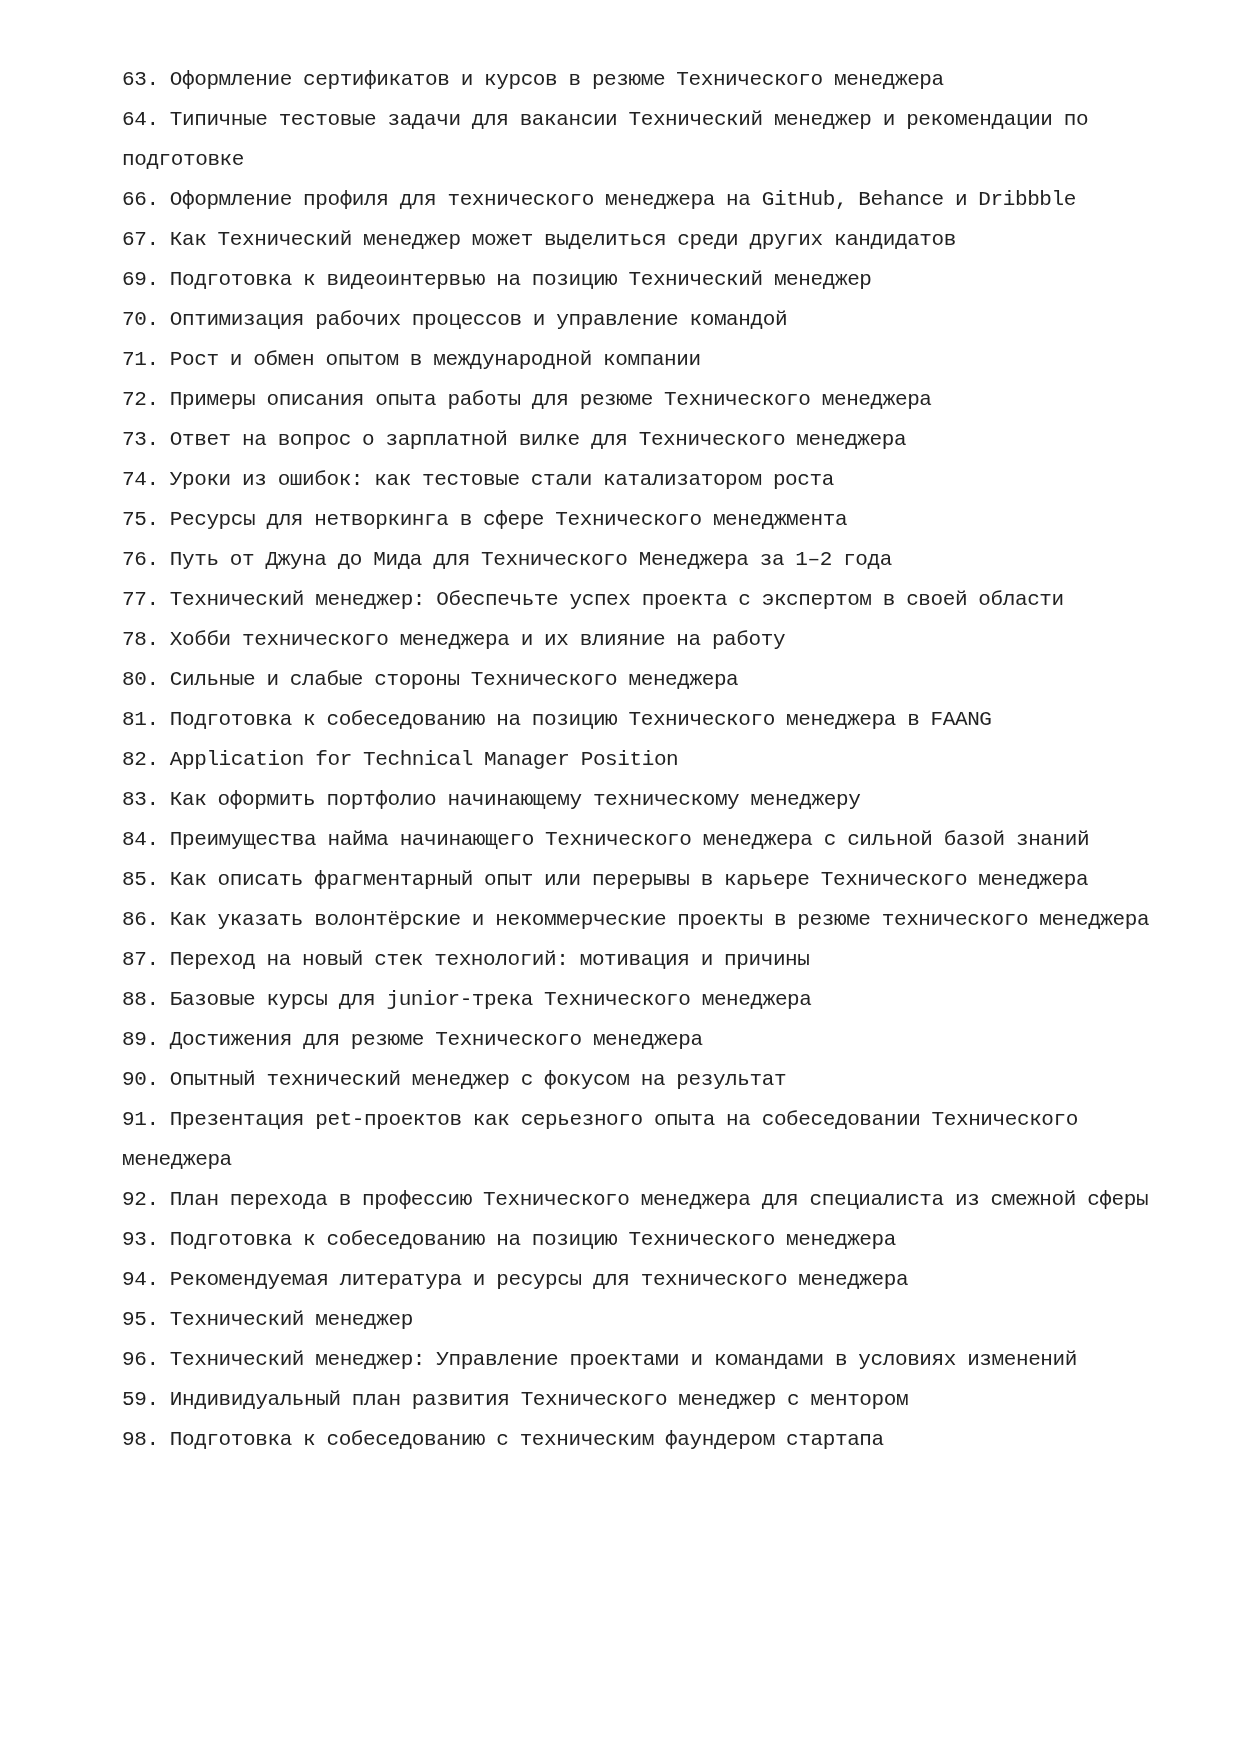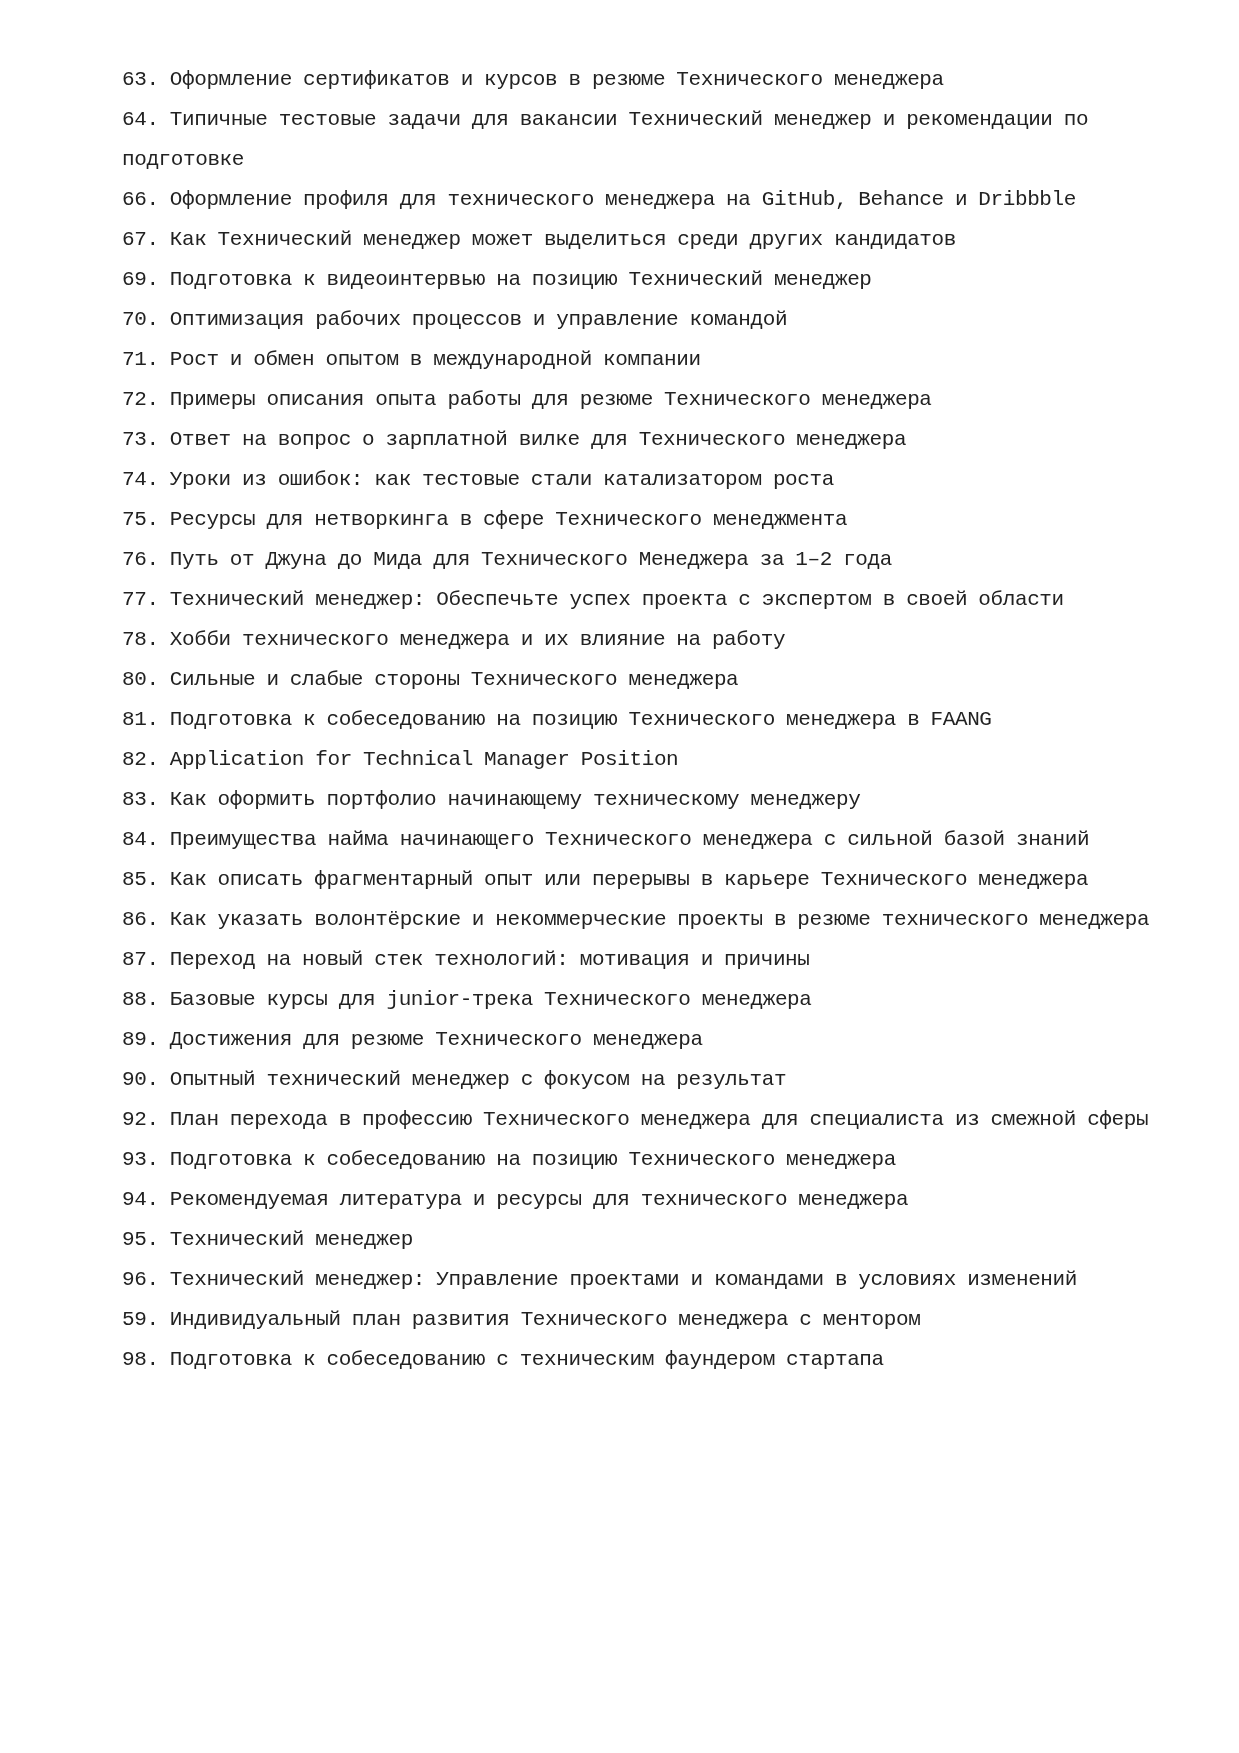--- a/index.html
+++ b/index.html
@@ -59,21 +59,22 @@
       <li><span>81.</span> <span>Подготовка к собеседованию на позицию Технического менеджера в FAANG</span></li>
       <li><span>82.</span> <span>Application for Technical Manager Position</span></li>
       <li><span>83.</span> <span>Как оформить портфолио начинающему техническому менеджеру</span></li>
       <li><span>84.</span> <span>Преимущества найма начинающего Технического менеджера с сильной базой знаний</span></li>
       <li><span>85.</span> <span>Как описать фрагментарный опыт или перерывы в карьере Технического менеджера</span></li>
       <li><span>86.</span> <span>Как указать волонтёрские и некоммерческие проекты в резюме технического менеджера</span></li>
       <li><span>87.</span> <span>Переход на новый стек технологий: мотивация и причины</span></li>
       <li><span>88.</span> <span>Базовые курсы для junior-трека Технического менеджера</span></li>
       <li><span>89.</span> <span>Достижения для резюме Технического менеджера</span></li>
       <li><span>90.</span> <span>Опытный технический менеджер с фокусом на результат</span></li>
+      <li><span>91.</span> <span>Презентация pet-проектов как серьезного опыта на собеседовании Технического менеджера</span></li>
       <li><span>92.</span> <span>План перехода в профессию Технического менеджера для специалиста из смежной сферы</span></li>
       <li><span>93.</span> <span>Подготовка к собеседованию на позицию Технического менеджера</span></li>
       <li><span>94.</span> <span>Рекомендуемая литература и ресурсы для технического менеджера</span></li>
       <li><span>95.</span> <span>Технический менеджер</span></li>
       <li><span>96.</span> <span>Технический менеджер: Управление проектами и командами в условиях изменений</span></li>
-      <li><span>59.</span> <span>Индивидуальный план развития Технического менеджера с ментором</span></li>
+      <li><span>59.</span> <span>Индивидуальный план развития Технического менеджер с ментором</span></li>
       <li><span>98.</span> <span>Подготовка к собеседованию с техническим фаундером стартапа</span></li>
     </ol>
 </div>
 
 </body></html>

